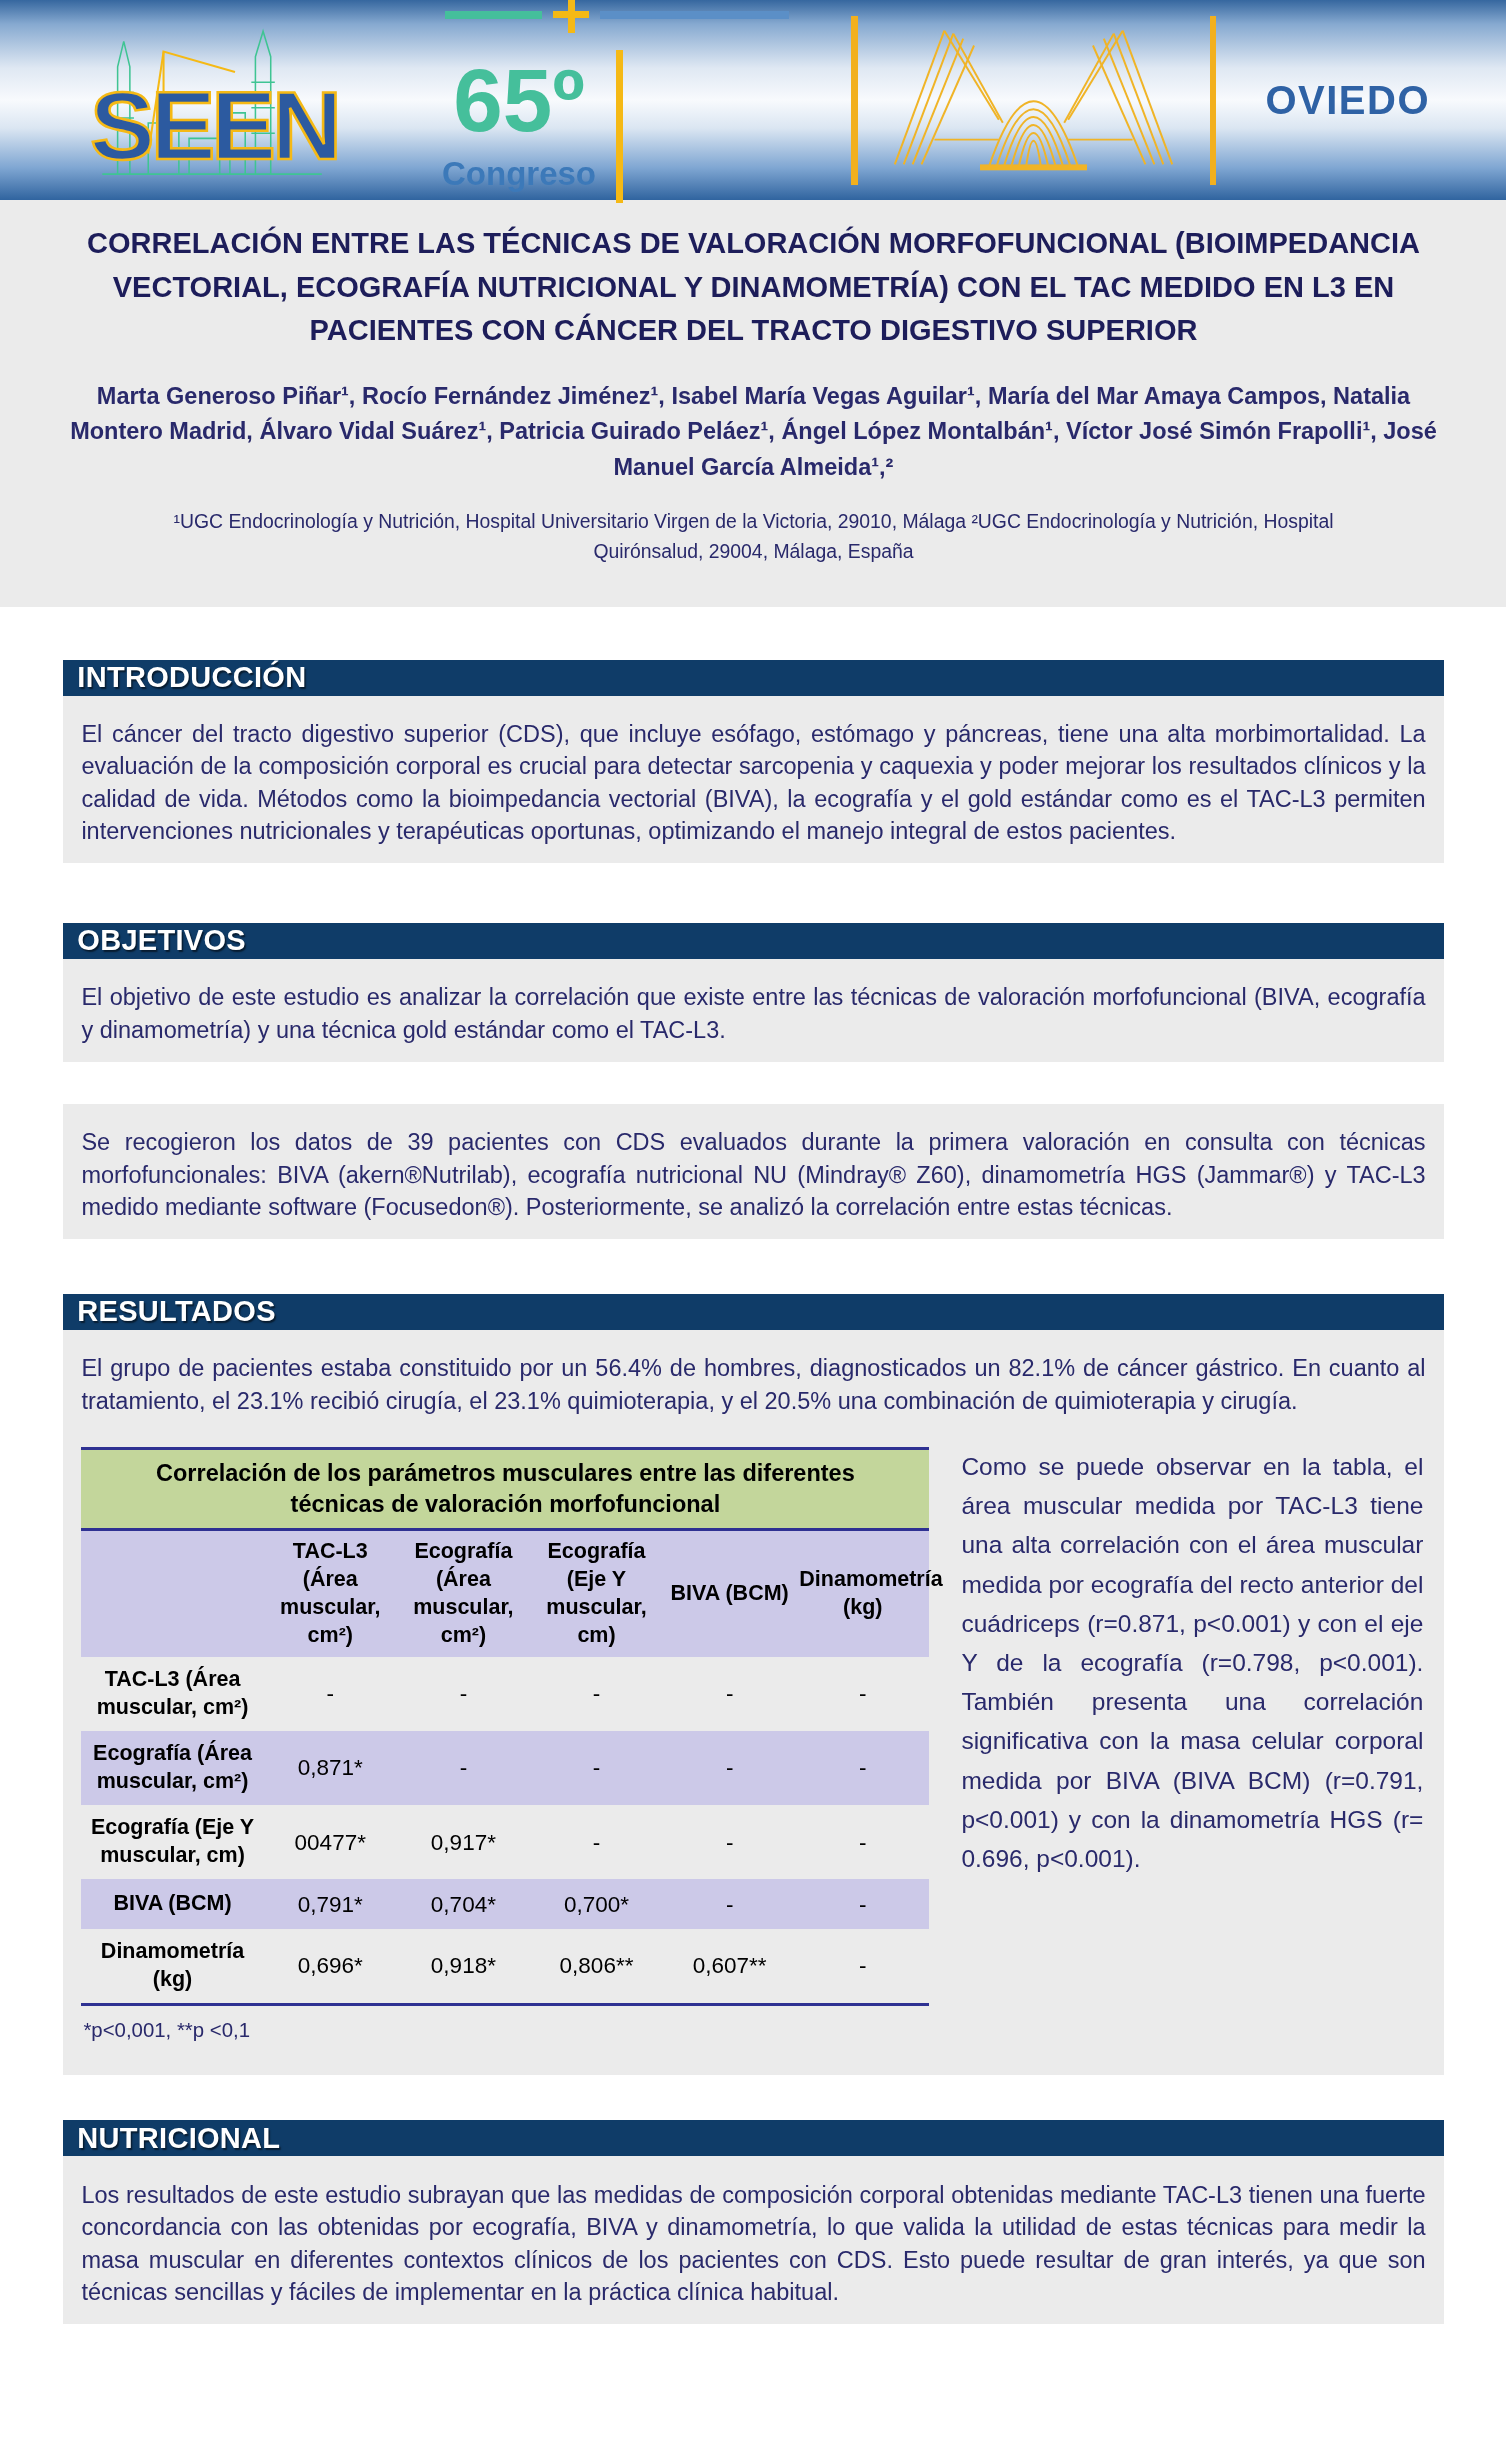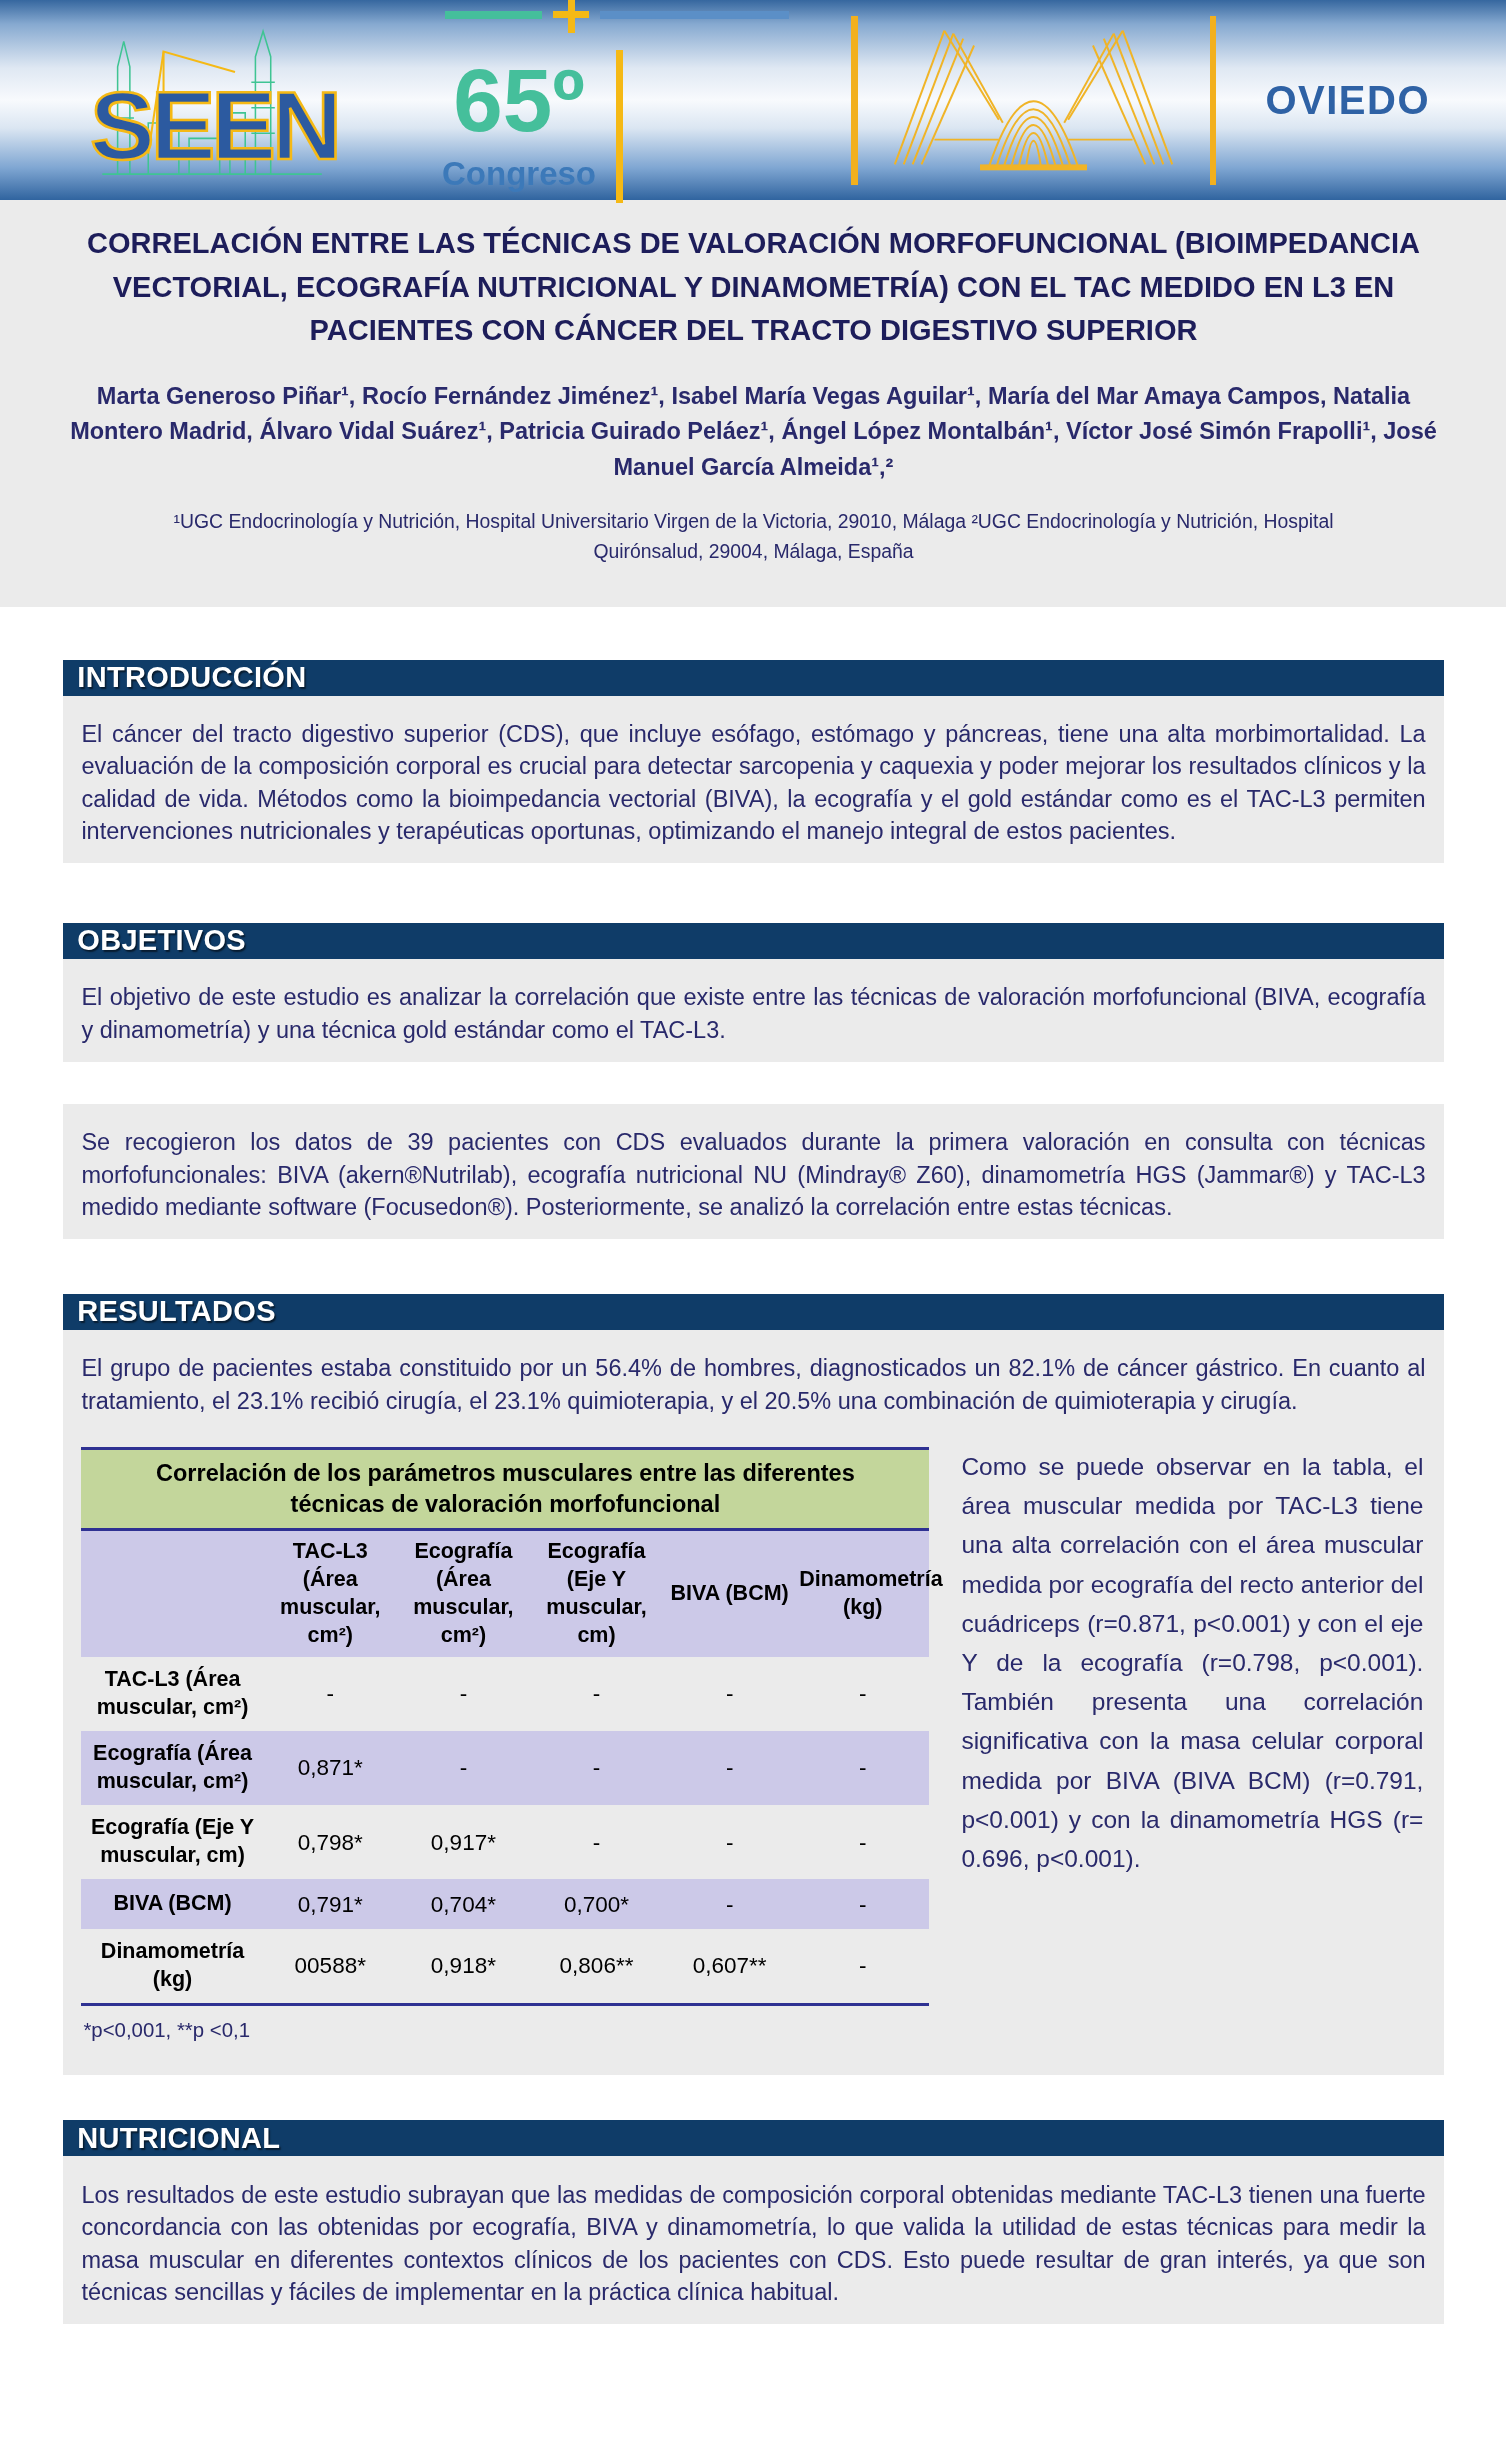--- a/index.html
+++ b/index.html
@@ -226,37 +226,37 @@
                 <tr>
                   <th>Ecografía (Área muscular, cm²)</th>
                   <td>0,871*</td>
                   <td>-</td>
                   <td>-</td>
                   <td>-</td>
                   <td>-</td>
                 </tr>
                 <tr>
                   <th>Ecografía (Eje Y muscular, cm)</th>
-                  <td>0,798*</td>
+                  <td>00477*</td>
                   <td>0,917*</td>
                   <td>-</td>
                   <td>-</td>
                   <td>-</td>
                 </tr>
                 <tr>
                   <th>BIVA (BCM)</th>
                   <td>0,791*</td>
                   <td>0,704*</td>
                   <td>0,700*</td>
                   <td>-</td>
                   <td>-</td>
                 </tr>
                 <tr>
                   <th>Dinamometría (kg)</th>
-                  <td>00588*</td>
+                  <td>0,696*</td>
                   <td>0,918*</td>
                   <td>0,806**</td>
                   <td>0,607**</td>
                   <td>-</td>
                 </tr>
               </tbody>
           </table>
           <div class="table-footnote">*p&lt;0,001, **p &lt;0,1</div>
         </div>
         <div class="side-note">Como se puede observar en la tabla, el área muscular medida por TAC-L3 tiene una alta correlación con el área muscular medida por ecografía del recto anterior del cuádriceps (r=0.871, p&lt;0.001) y con el eje Y de la ecografía (r=0.798, p&lt;0.001). También presenta una correlación significativa con la masa celular corporal medida por BIVA (BIVA BCM) (r=0.791, p&lt;0.001) y con la dinamometría HGS (r= 0.696, p&lt;0.001).</div>

